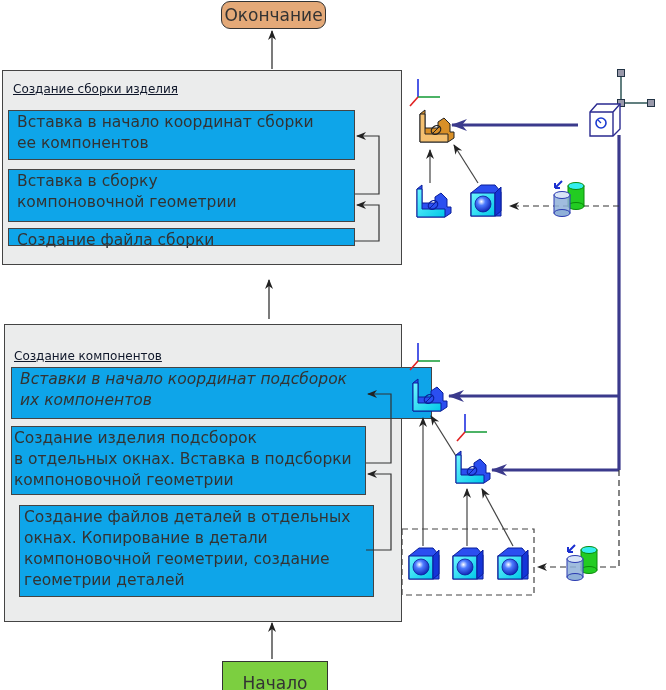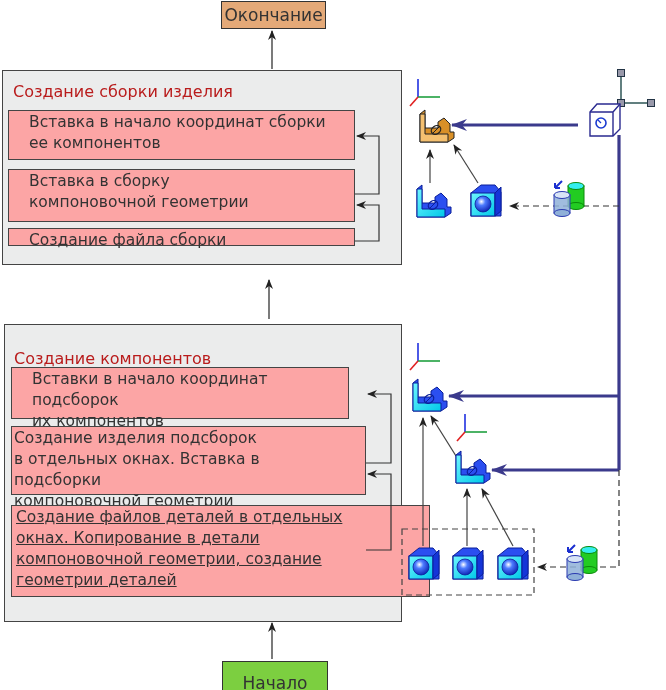--- a/index.html
+++ b/index.html
@@ -1,50 +1,50 @@
 <!DOCTYPE html>
 <html><head>
 <meta charset="utf-8">
 <style>
   html, body { margin:0; padding:0; background:#ffffff; }
   body { width:666px; height:690px; position:relative; overflow:hidden;
          font-family:"DejaVu Sans", "Liberation Sans", sans-serif; color:#333; }
   .terminal { position:absolute; border:1.5px solid #333; font-size:17px;
               display:flex; align-items:center; justify-content:center; box-sizing:border-box; }
   .group { position:absolute; background:#ebecec; border:1.5px solid #444; box-sizing:border-box; }
-  .group-title { position:absolute; font-size:16px; color:#b91c1c; white-space:nowrap; }
-  .step { position:absolute; background:#fca5a5; border:1.2px solid #444; box-sizing:border-box;
-          font-size:15.5px; line-height:21px; padding:1px 20px; color:#333; white-space:pre-line; }
+  .group-title { position:absolute; font-size:12px; color:#0f172a; white-space:nowrap;text-decoration:underline; }
+  .step { position:absolute; background:#0ea5e9; border:1.2px solid #444; box-sizing:border-box;
+          font-size:15.5px; line-height:21px; padding:1px 8px; color:#333; white-space:pre-line; }
   svg.overlay { position:absolute; left:0; top:0; }
 </style>
 </head>
 <body>
 
-<div class="terminal" style="left:221px; top:1px; width:105px; height:28px; background:#e4a978;">Окончание</div>
+<div class="terminal" style="left:221px; top:1px; width:105px; height:28px; background:#e4a978;border-radius:9px;">Окончание</div>
 
 <div class="terminal" style="left:222px; top:661px; width:106px; height:44px; background:#7ccf40;">Начало</div>
 
 <div class="group" style="left:2px; top:70px; width:400px; height:195px;">
   <div class="group-title" style="left:10px; top:11px;">Создание сборки изделия</div>
 </div>
 <div class="step" style="left:8px; top:110px; width:347px; height:50px;">Вставка в начало координат сборки
 ее компонентов</div>
 <div class="step" style="left:8px; top:169px; width:347px; height:53px;">Вставка в сборку
 компоновочной геометрии</div>
 <div class="step" style="left:8px; top:228px; width:347px; height:18px;">Создание файла сборки</div>
 
 <div class="group" style="left:4px; top:324px; width:398px; height:298px;">
   <div class="group-title" style="left:9px; top:24px;">Создание компонентов</div>
 </div>
-<div class="step" style="left:11px; top:367px; width:338px; height:52px;">Вставки в начало координат подсборок
+<div class="step" style="left:11px; top:367px; width:421px; height:52px;font-style:italic;">Вставки в начало координат подсборок
 их компонентов</div>
 <div class="step" style="left:11px; top:426px; width:355px; height:69px; padding-left:2px;">Создание изделия подсборок
 в отдельных окнах. Вставка в подсборки
 компоновочной геометрии</div>
-<div class="step" style="left:11px; top:505px; width:419px; height:92px; padding-left:4px;text-decoration:underline;">Создание файлов деталей в отдельных
+<div class="step" style="left:19px; top:505px; width:355px; height:92px; padding-left:4px;">Создание файлов деталей в отдельных
 окнах. Копирование в детали
 компоновочной геометрии, создание
 геометрии деталей</div>
 
 <svg class="overlay" width="666" height="690" viewBox="0 0 666 690">
   <defs>
     <marker id="arrK" markerWidth="10" markerHeight="10" refX="9" refY="5" orient="auto" markerUnits="userSpaceOnUse">
       <path d="M0,1 L10,5 L0,9 L3,5 z" fill="#222"></path>
     </marker>
     <marker id="arrB" markerWidth="16" markerHeight="12" refX="15" refY="6" orient="auto" markerUnits="userSpaceOnUse">

